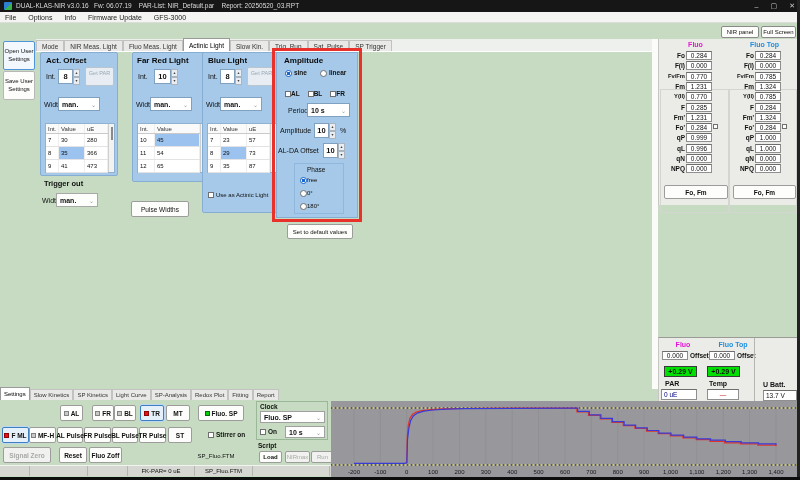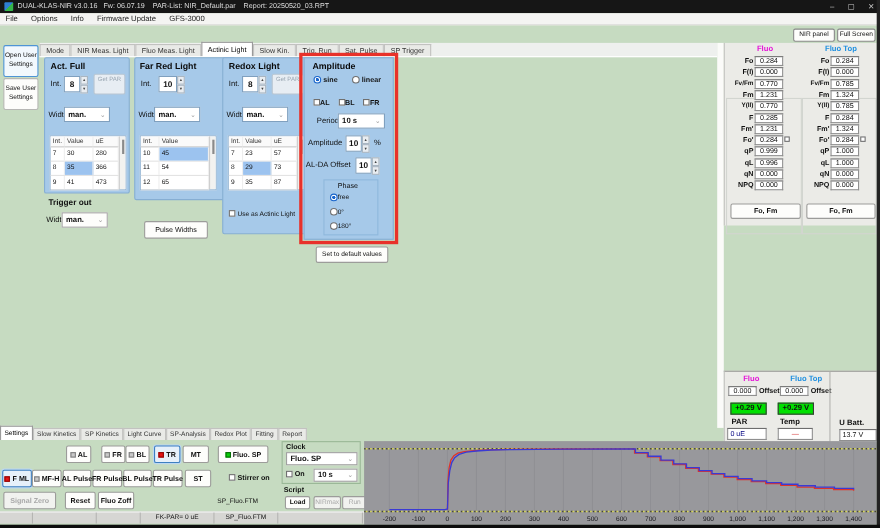--- a/index.html
+++ b/index.html
@@ -117,21 +117,21 @@
       <div class="tab">Sat. Pulse</div>
       <div class="tab">SP Trigger</div>
     </div>
 
   <div class="sidebtn active" style="top:41px;">Open User Settings</div>
   <div class="sidebtn" style="top:71px;">Save User Settings</div>
 
   <div class="whitestrip"></div>
 
   <div class="panel" id="p-act" style="left:40px;top:52px;width:78px;height:124px;">
-    <div class="ptitle" style="left:5px;top:3px;">Act. Full</div>
+    <div class="ptitle" style="left:5px;top:3px;">Act. Offset</div>
     <div class="lbl" style="left:5px;top:20px;">Int.</div>
     <div class="spin" style="left:17px;top:16px;">
       <span class="sval">8</span>
       <span class="arr">
           <span>▲</span>
           <span>▼</span>
         </span>
     </div>
     <div class="gpar" style="left:44px;top:14px;">Get PAR</div>
     <div class="lbl" style="left:3px;top:48px;">Width</div>
@@ -168,21 +168,21 @@
       </div>
   </div>
 
   <div class="lbl b" style="left:44px;top:179px;font-size:7.5px;">Trigger out</div>
   <div class="lbl" style="left:42px;top:197px;">Width</div>
   <div class="sel" style="left:56px;top:193px;width:42px;background:#fdfdfb;border-color:#a8a8a8;">
     <span>man.</span>
       <span class="chev">⌄</span>
   </div>
 
-  <div class="panel" style="left:122px;top:52px;width:92px;height:130px;text-decoration:underline;">
+  <div class="panel" style="left:132px;top:52px;width:92px;height:130px;text-decoration:underline;">
     <div class="ptitle" style="left:4px;top:3px;">Far Red Light</div>
     <div class="lbl" style="left:5px;top:20px;">Int.</div>
     <div class="spin" style="left:21px;top:16px;">
       <span class="sval" style="width:17px;">10</span>
       <span class="arr">
           <span>▲</span>
           <span>▼</span>
         </span>
     </div>
     <div class="lbl" style="left:3px;top:48px;">Width</div>
@@ -211,21 +211,21 @@
         </div>
         <div class="sbar">
           <div class="thumb"></div>
         </div>
       </div>
   </div>
 
   <div class="btn" style="left:131px;top:201px;width:58px;height:16px;">Pulse Widths</div>
 
   <div class="panel" style="left:202px;top:52px;width:78px;height:161px;">
-    <div class="ptitle" style="left:5px;top:3px;">Redox Light</div>
+    <div class="ptitle" style="left:5px;top:3px;">Blue Light</div>
     <div class="lbl" style="left:5px;top:20px;">Int.</div>
     <div class="spin" style="left:17px;top:16px;">
       <span class="sval">8</span>
       <span class="arr">
           <span>▲</span>
           <span>▼</span>
         </span>
     </div>
     <div class="gpar" style="left:44px;top:14px;">Get PAR</div>
     <div class="lbl" style="left:3px;top:48px;">Width</div>

